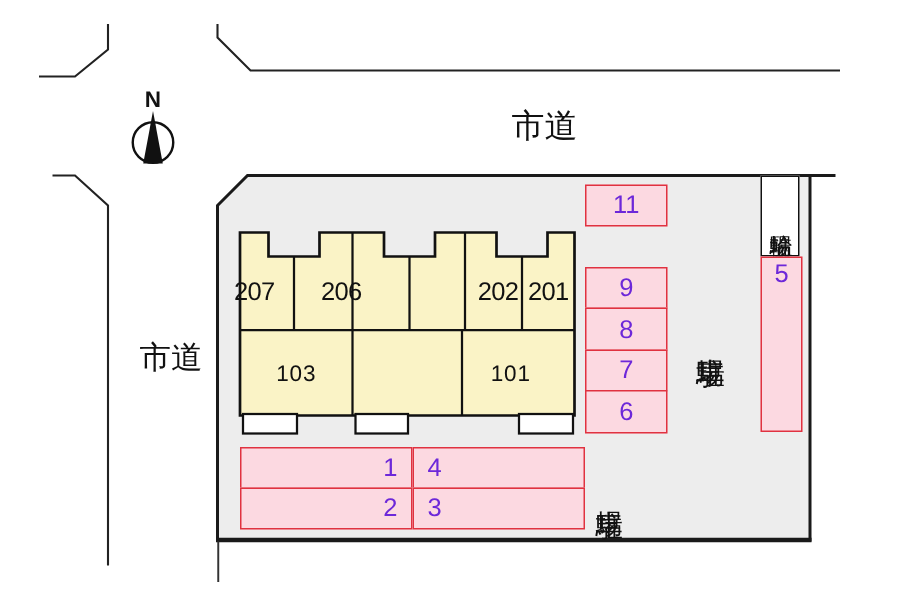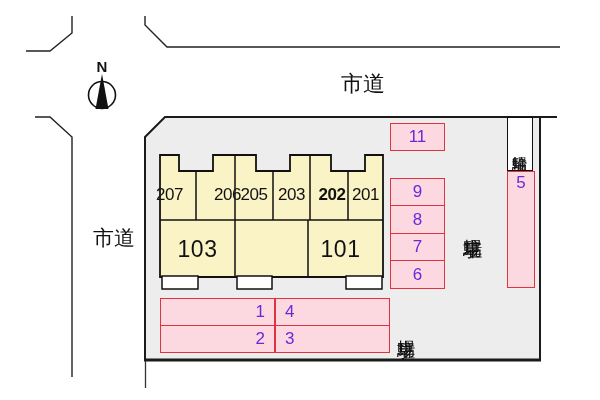--- a/index.html
+++ b/index.html
@@ -5,21 +5,21 @@
   html,body{margin:0;padding:0;background:#fff;}
   #canvas{
     position:relative;width:600px;height:400px;background:#ffffff;
     font-family:"Liberation Sans","DejaVu Sans",sans-serif;
     overflow:hidden;color:#111;
   }
   #plan-svg{position:absolute;left:0;top:0;z-index:1;}
   .lbl{position:absolute;z-index:2;display:flex;align-items:center;justify-content:center;color:#111;}
   .vtext{writing-mode:vertical-rl;text-orientation:upright;}
   .room-lbl{font-size:17px;letter-spacing:-0.5px;}
-  .room-lbl-lg{font-size:23px;letter-spacing:0.5px;}
+  .room-lbl-lg{font-size:15px;letter-spacing:0.5px;}
   .pcell{
     position:absolute;z-index:2;box-sizing:border-box;
     background:#fcd9e1;border:1.5px solid #e03240;
     display:flex;align-items:center;justify-content:center;
     font-size:17px;color:#6d28d9;
   }
   .pcell.align-right{justify-content:flex-end;padding-right:9px;}
   .pcell.align-left{justify-content:flex-start;padding-left:9px;}
   .pcell.align-top{align-items:flex-start;padding-top:1px;}
   .bike-box{
@@ -68,23 +68,21 @@
     <rect x="237" y="276" width="35" height="13" fill="#ffffff" stroke="#111" stroke-width="1.5"></rect>
     <rect x="346" y="276" width="36" height="13" fill="#ffffff" stroke="#111" stroke-width="1.5"></rect>
   </svg>
 
   <div class="lbl road-lbl" style="left:334px;top:71px;width:58px;height:26px;">市道</div>
   <div class="lbl road-lbl-left" style="left:91px;top:225px;width:46px;height:26px;">市道</div>
   <div class="lbl compass-n" style="left:92px;top:58px;width:20px;height:16px;">N</div>
 
   <div class="lbl room-lbl" style="left:160px;top:182px;width:19px;height:26px;text-align:center;">207</div>
   <div class="lbl room-lbl" style="left:196px;top:182px;width:39px;height:26px;margin-left:12px;">206</div>
-  <div class="lbl room-lbl" style="left:235px;top:182px;width:38px;height:26px;">205</div>
-  <div class="lbl room-lbl" style="left:273px;top:182px;width:37px;height:26px;">203</div>
-  <div class="lbl room-lbl" style="left:310px;top:182px;width:44px;height:26px;font-weight:bold;">202</div>
+  <div class="lbl room-lbl" style="left:310px;top:182px;width:44px;height:26px;">202</div>
   <div class="lbl room-lbl" style="left:348px;top:182px;width:35px;height:26px;">201</div>
 
   <div class="lbl room-lbl-lg" style="left:160px;top:236px;width:75px;height:26px;">103</div>
   <div class="lbl room-lbl-lg" style="left:308px;top:236px;width:65px;height:26px;">101</div>
 
   <div class="pcell" style="left:390px;top:123px;width:55px;height:28px;">11</div>
   <div class="pcell" style="left:390px;top:178px;width:55px;height:28px;">9</div>
   <div class="pcell" style="left:390px;top:205px;width:55px;height:29px;">8</div>
   <div class="pcell" style="left:390px;top:233px;width:55px;height:28px;">7</div>
   <div class="pcell" style="left:390px;top:260px;width:55px;height:29px;">6</div>

